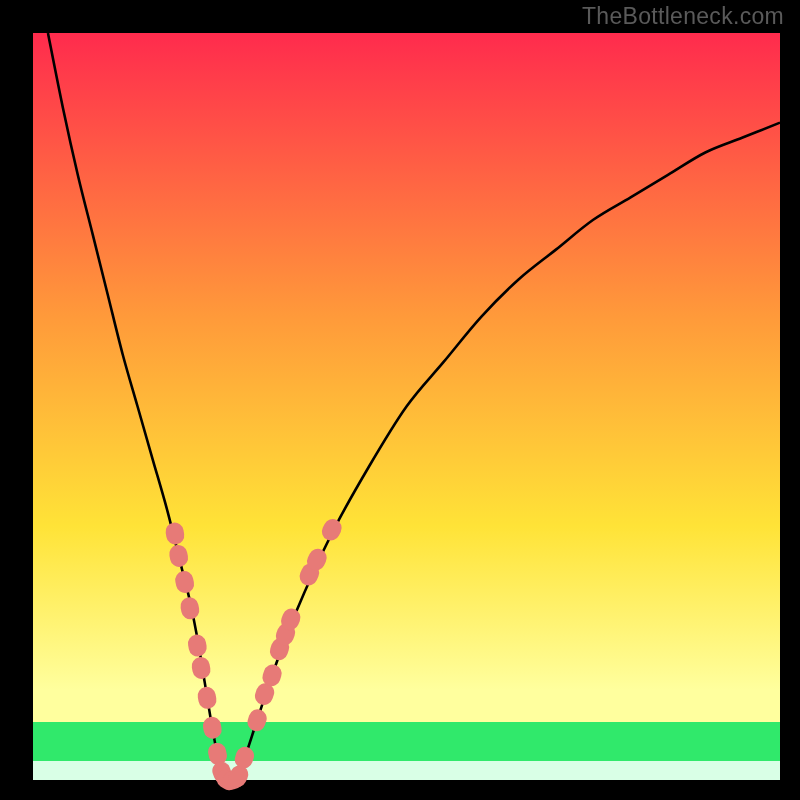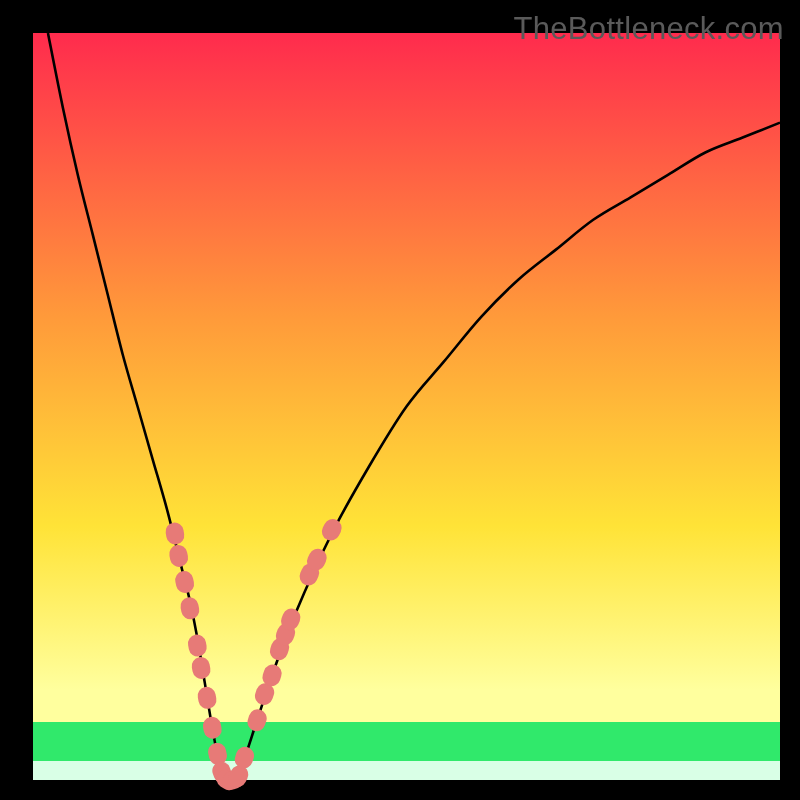--- a/index.html
+++ b/index.html
@@ -31,24 +31,24 @@
       var(--c-paleyellow) 88%,
       var(--c-paleyellow) 92.3%,
       var(--c-green) 92.3%,
       var(--c-green) 97.4%,
       var(--c-bottom) 97.4%,
       var(--c-bottom) 100%
     );
   }
   .watermark {
     position: absolute;
-    top: 11px;
+    top: 3px;
     right: 16px;
     color: #5a5a5a;
-    font-size: 31px;
+    font-size: 23px;
     font-weight: 400;
     letter-spacing: 0.3px;
     user-select: none;
   }
   svg.curve {
     position: absolute;
     inset: 0;
     width: 100%;
     height: 100%;
     overflow: visible;

